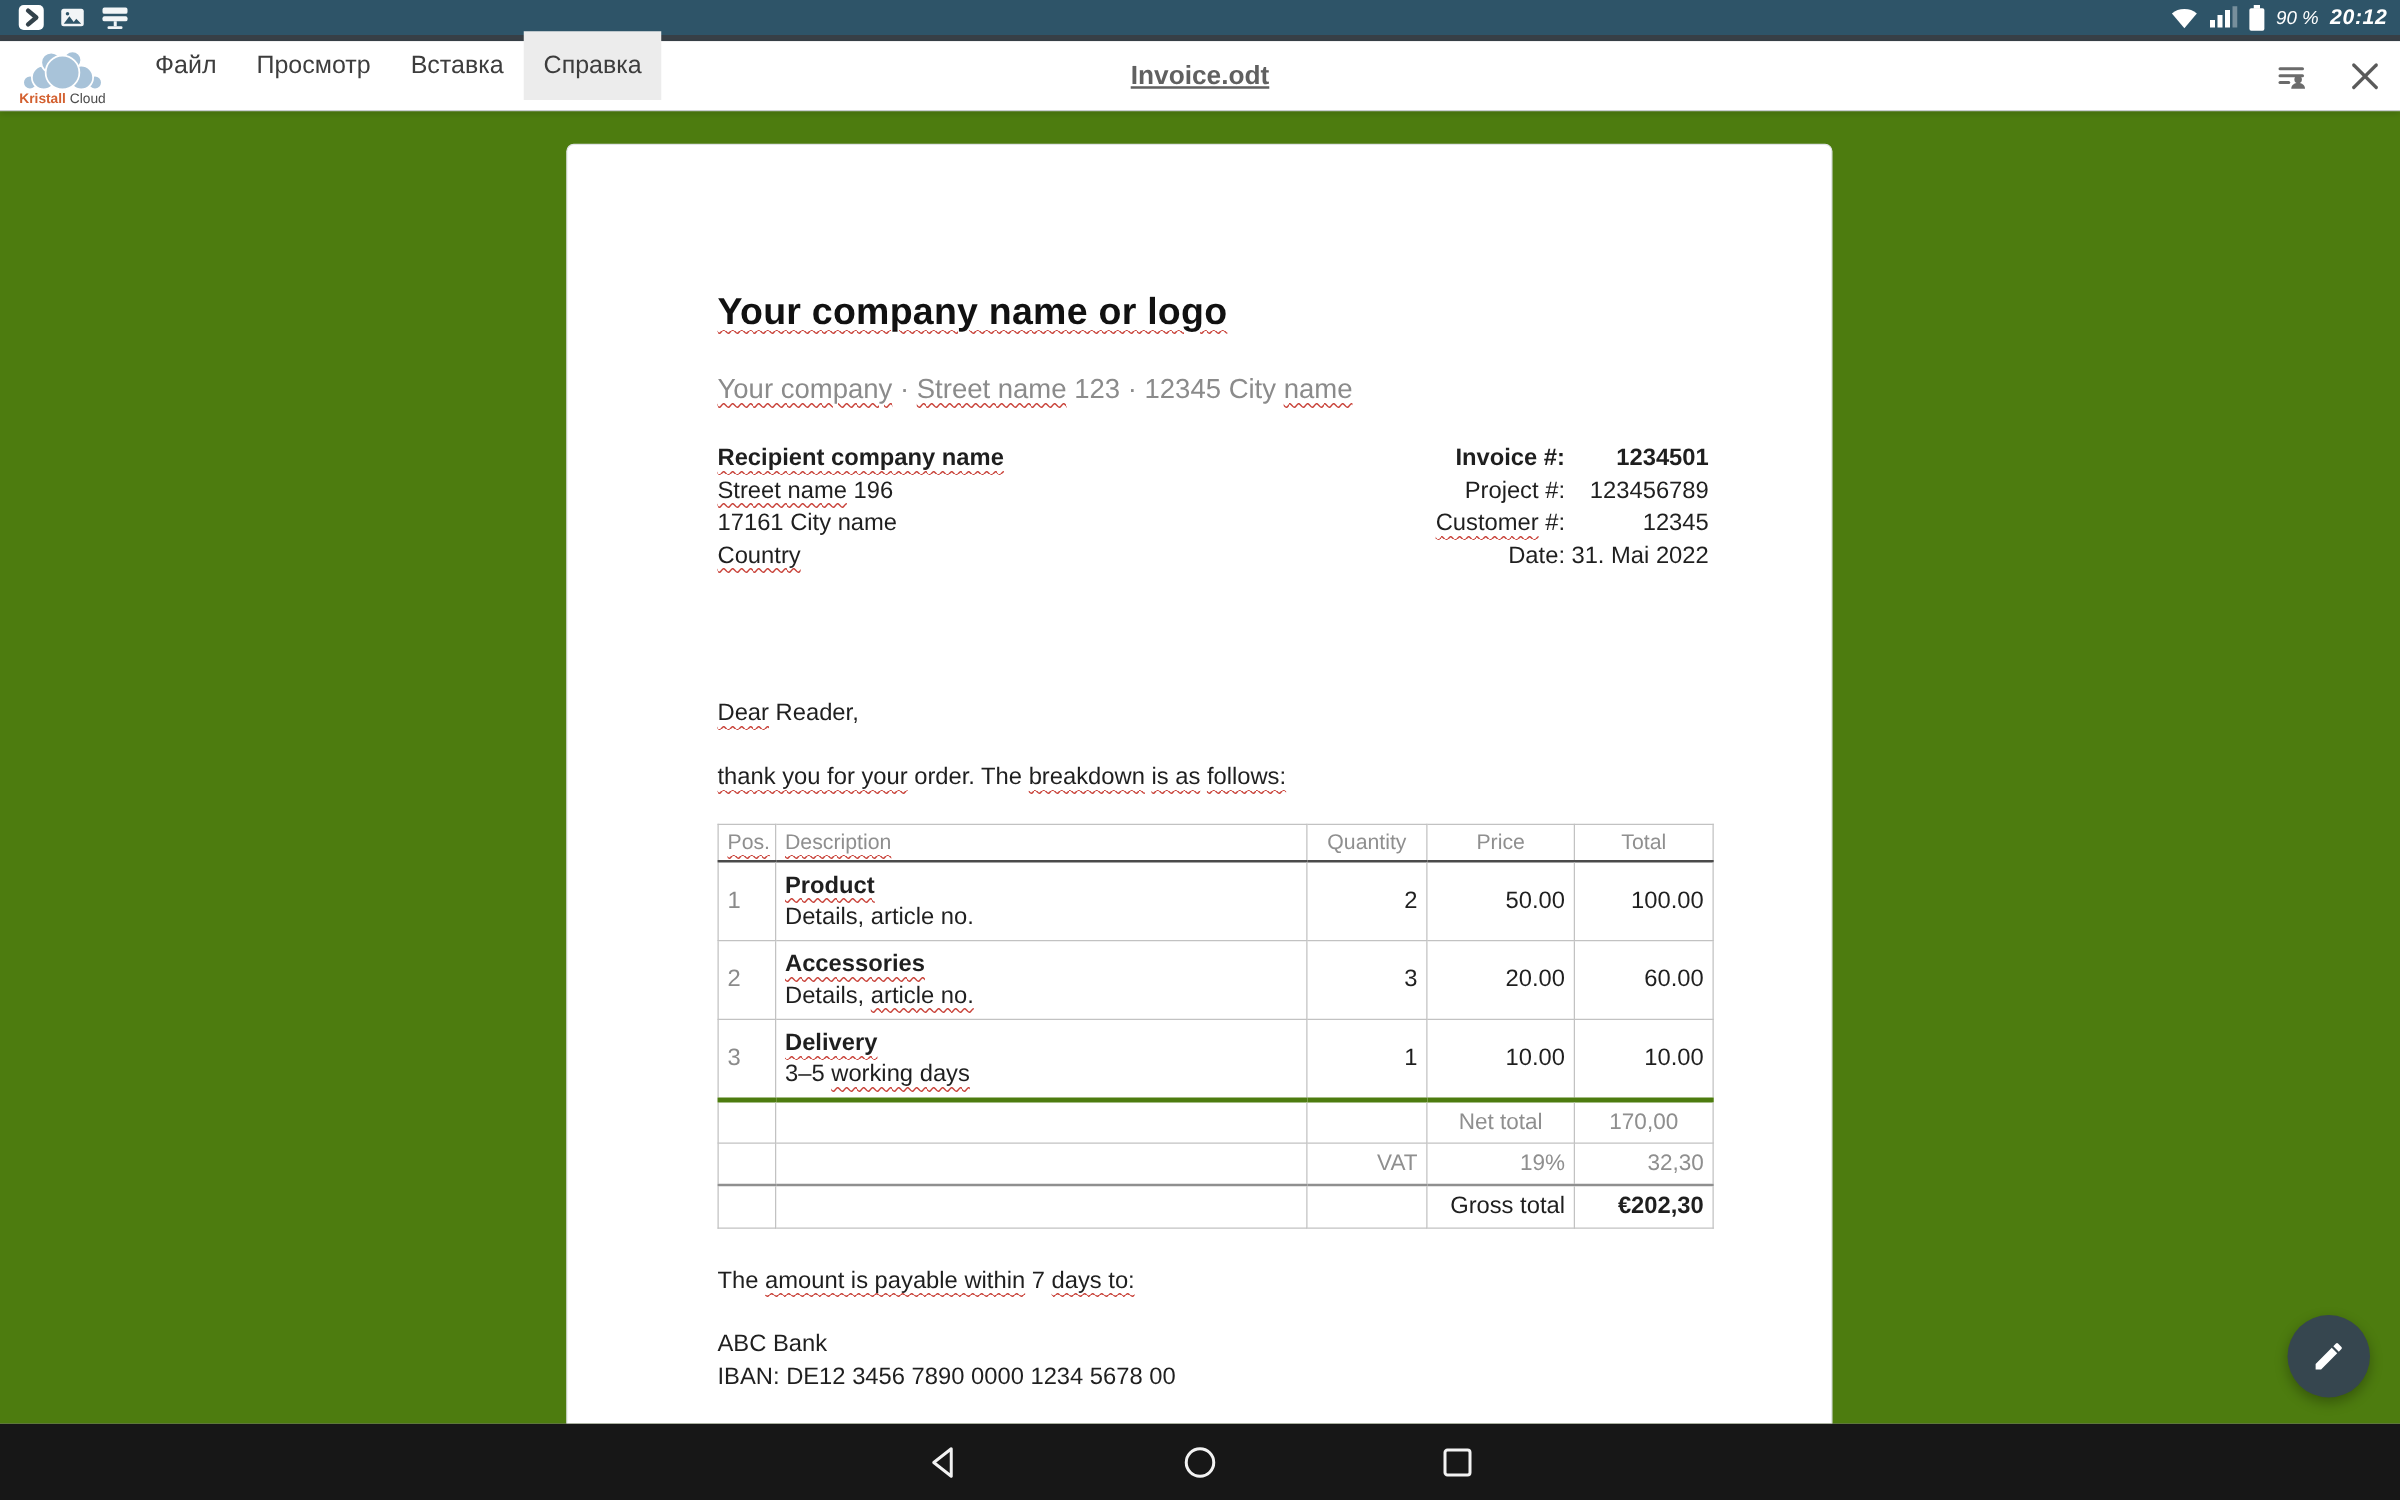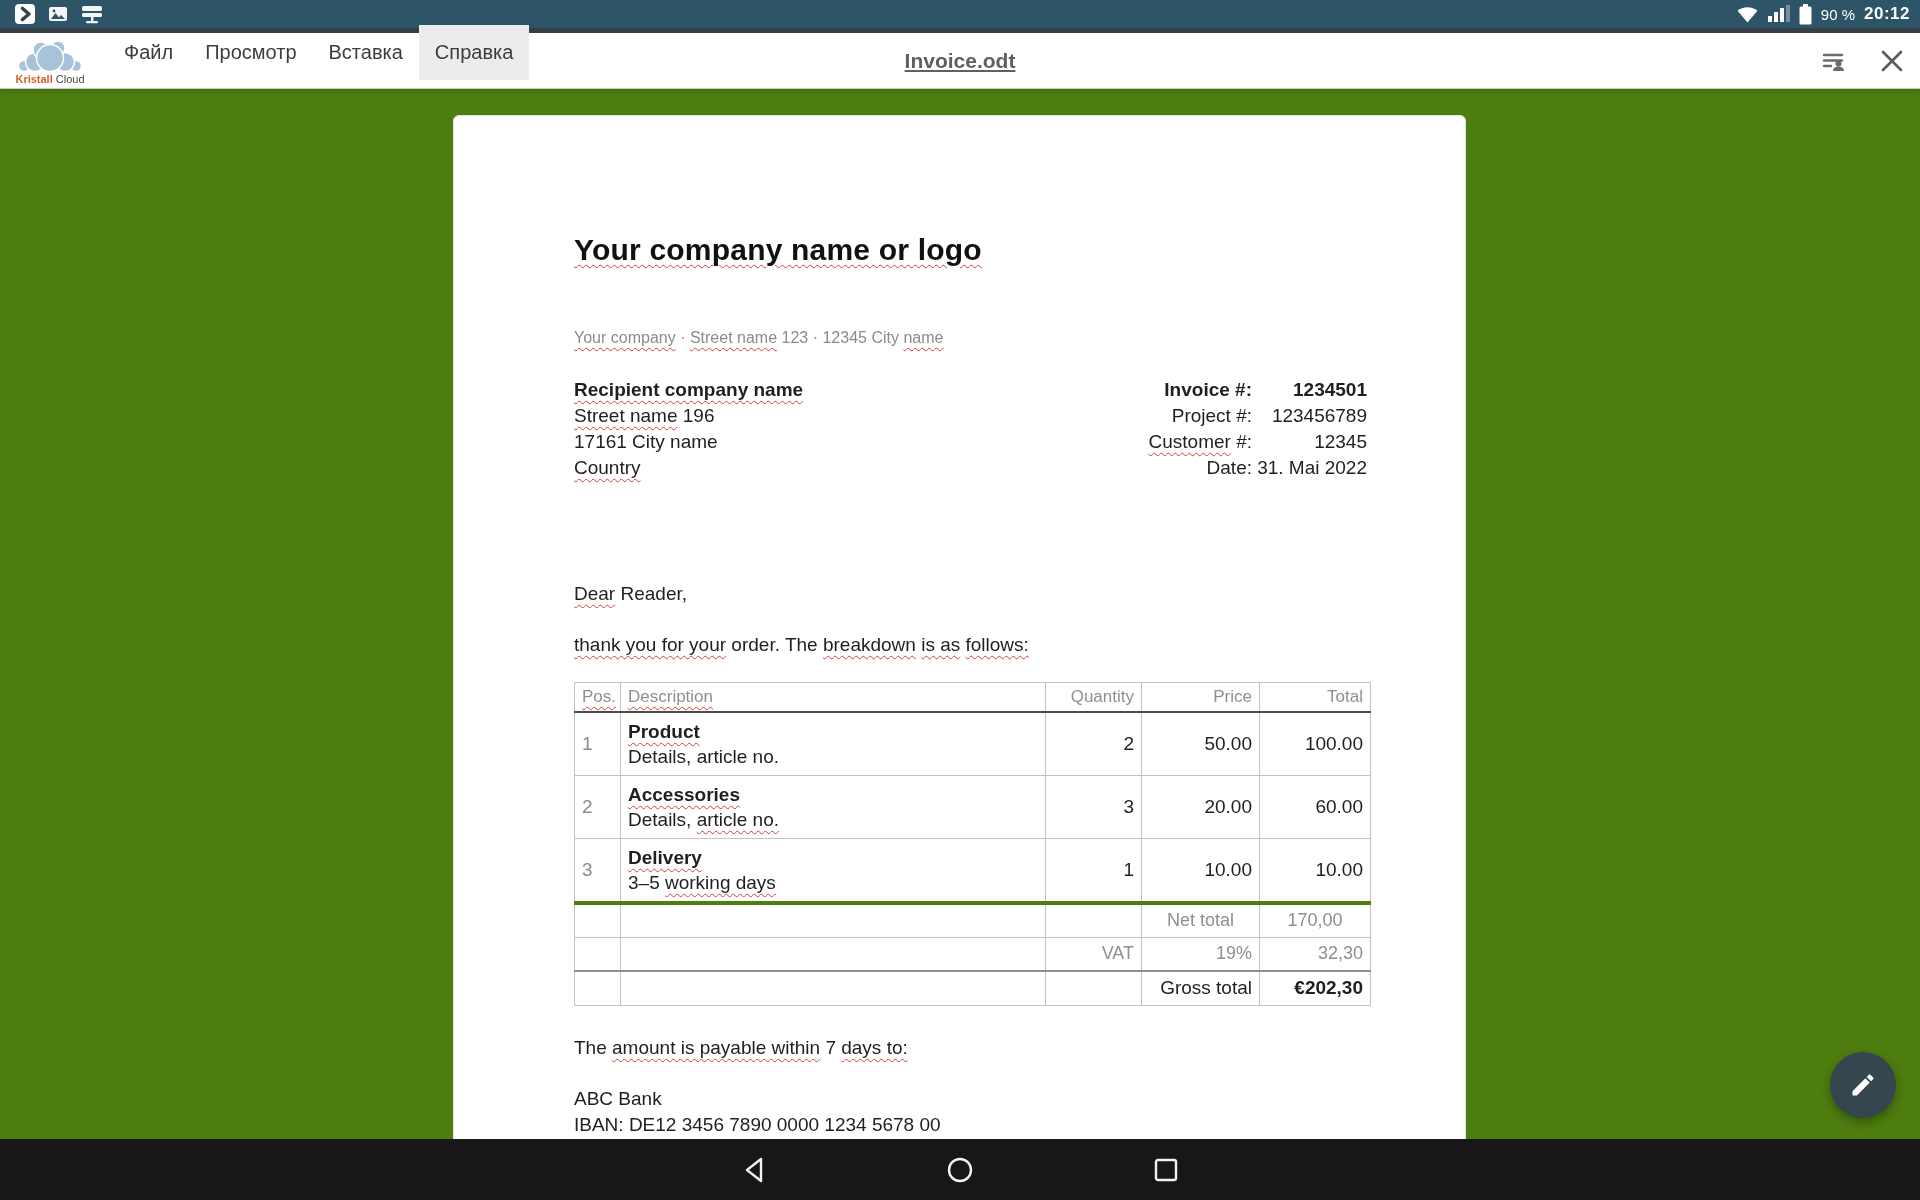--- a/index.html
+++ b/index.html
@@ -1,21 +1,21 @@
 <!DOCTYPE html>
 <html><head>
 <meta charset="utf-8">
 <style>
   * { margin:0; padding:0; box-sizing:border-box; }
   html,body { width:1920px; height:1200px; overflow:hidden; background:#f4f6f8;
               font-family:"Liberation Sans", sans-serif; }
 
   
   .statusbar { position:absolute; left:0; top:0; width:1920px; height:28px;
-               background:#2e5468; display:flex; align-items:center; justify-content:space-between; }
+               background:#2e5468; display:flex; align-items:center; justify-content:space-between;font-style:italic; }
   .sb-left  { display:flex; align-items:center; gap:11px; padding-left:14px; }
   .sb-right { display:flex; align-items:center; gap:9px; padding-right:10px; }
   .sb-time  { color:#fff; font-size:17px; font-weight:bold; letter-spacing:.5px; }
   .sb-batt  { color:#fff; font-size:15px; }
 
   
   .strip { position:absolute; left:0; top:28px; width:1920px; height:5px; background:#373f46; }
 
   
   .toolbar { position:absolute; left:0; top:33px; width:1920px; height:55px; background:#ffffff;
@@ -37,21 +37,21 @@
   
   .content { position:absolute; left:0; top:88px; width:1920px; height:1051px; background:#4d7c0f; overflow:hidden; }
   .page { position:absolute; left:453px; top:27px; width:1013px; height:1180px; background:#fff;
           border:1px solid #e1e4e7; border-radius:6px; padding:0 98px 0 120px; }
 
   .doc { color:#1f1f1f; font-size:19px; }
   .sp  { text-decoration-line:underline; text-decoration-style:wavy;
          text-decoration-color:#c9433a; text-decoration-thickness:1px; text-underline-offset:4px; }
 
   .doc-heading { margin-top:117px; font-size:30px; font-weight:bold; color:#111; letter-spacing:.2px; }
-  .sender-line { margin-top:62px; font-size:16px; color:#8b8b8b; }
+  .sender-line { margin-top:31px; font-size:22px; color:#8b8b8b; }
 
   .addr-row { margin-top:30px; display:flex; justify-content:space-between;gap:20px; }
   .recipient { line-height:26px; }
   .recipient .r-co { font-weight:bold; }
   .meta { line-height:26px; }
   .meta-row { display:flex; justify-content:flex-end; }
   .meta-label { text-align:right; }
   .meta-value { width:115px; text-align:right; }
   .meta-row.strong .meta-label, .meta-row.strong .meta-value { font-weight:bold; }
 
@@ -59,21 +59,21 @@
   .intro    { margin-top:25px;  line-height:26px; }
 
   table.items { margin-top:24px; width:796px; border-collapse:collapse; table-layout:fixed; }
   table.items col.c-pos   { width:46px; }
   table.items col.c-desc  { width:425px; }
   table.items col.c-qty   { width:96px; }
   table.items col.c-price { width:118px; }
   table.items col.c-total { width:111px; }
   table.items th { font-weight:normal; color:#8f8f8f; font-size:17px; padding:4px 7px;
                    border:1px solid #c2c2c2; border-bottom:2px solid #4b4b4b; }
-  table.items th.num { text-align:right; }
+  table.items th.num { text-align:center; }
   table.items th.txt { text-align:left; }
   table.items td { border:1px solid #c2c2c2; padding:6px 7px; vertical-align:middle; }
   td.pos { color:#8b8b8b; text-align:left; }
   td.num { text-align:right; }
   .item-name { font-weight:bold; line-height:25px; }
   .item-detail { line-height:25px; }
   tr.item-row td { height:60px; }
   tr.tot td { height:34px; color:#8f8f8f; font-size:18px; padding:4px 7px; }
   tr.tot-first td { border-top:4px solid #4d7c0f;text-align:center; }
   tr.tot-gross td { border-top:2px solid #8f8f8f; }

